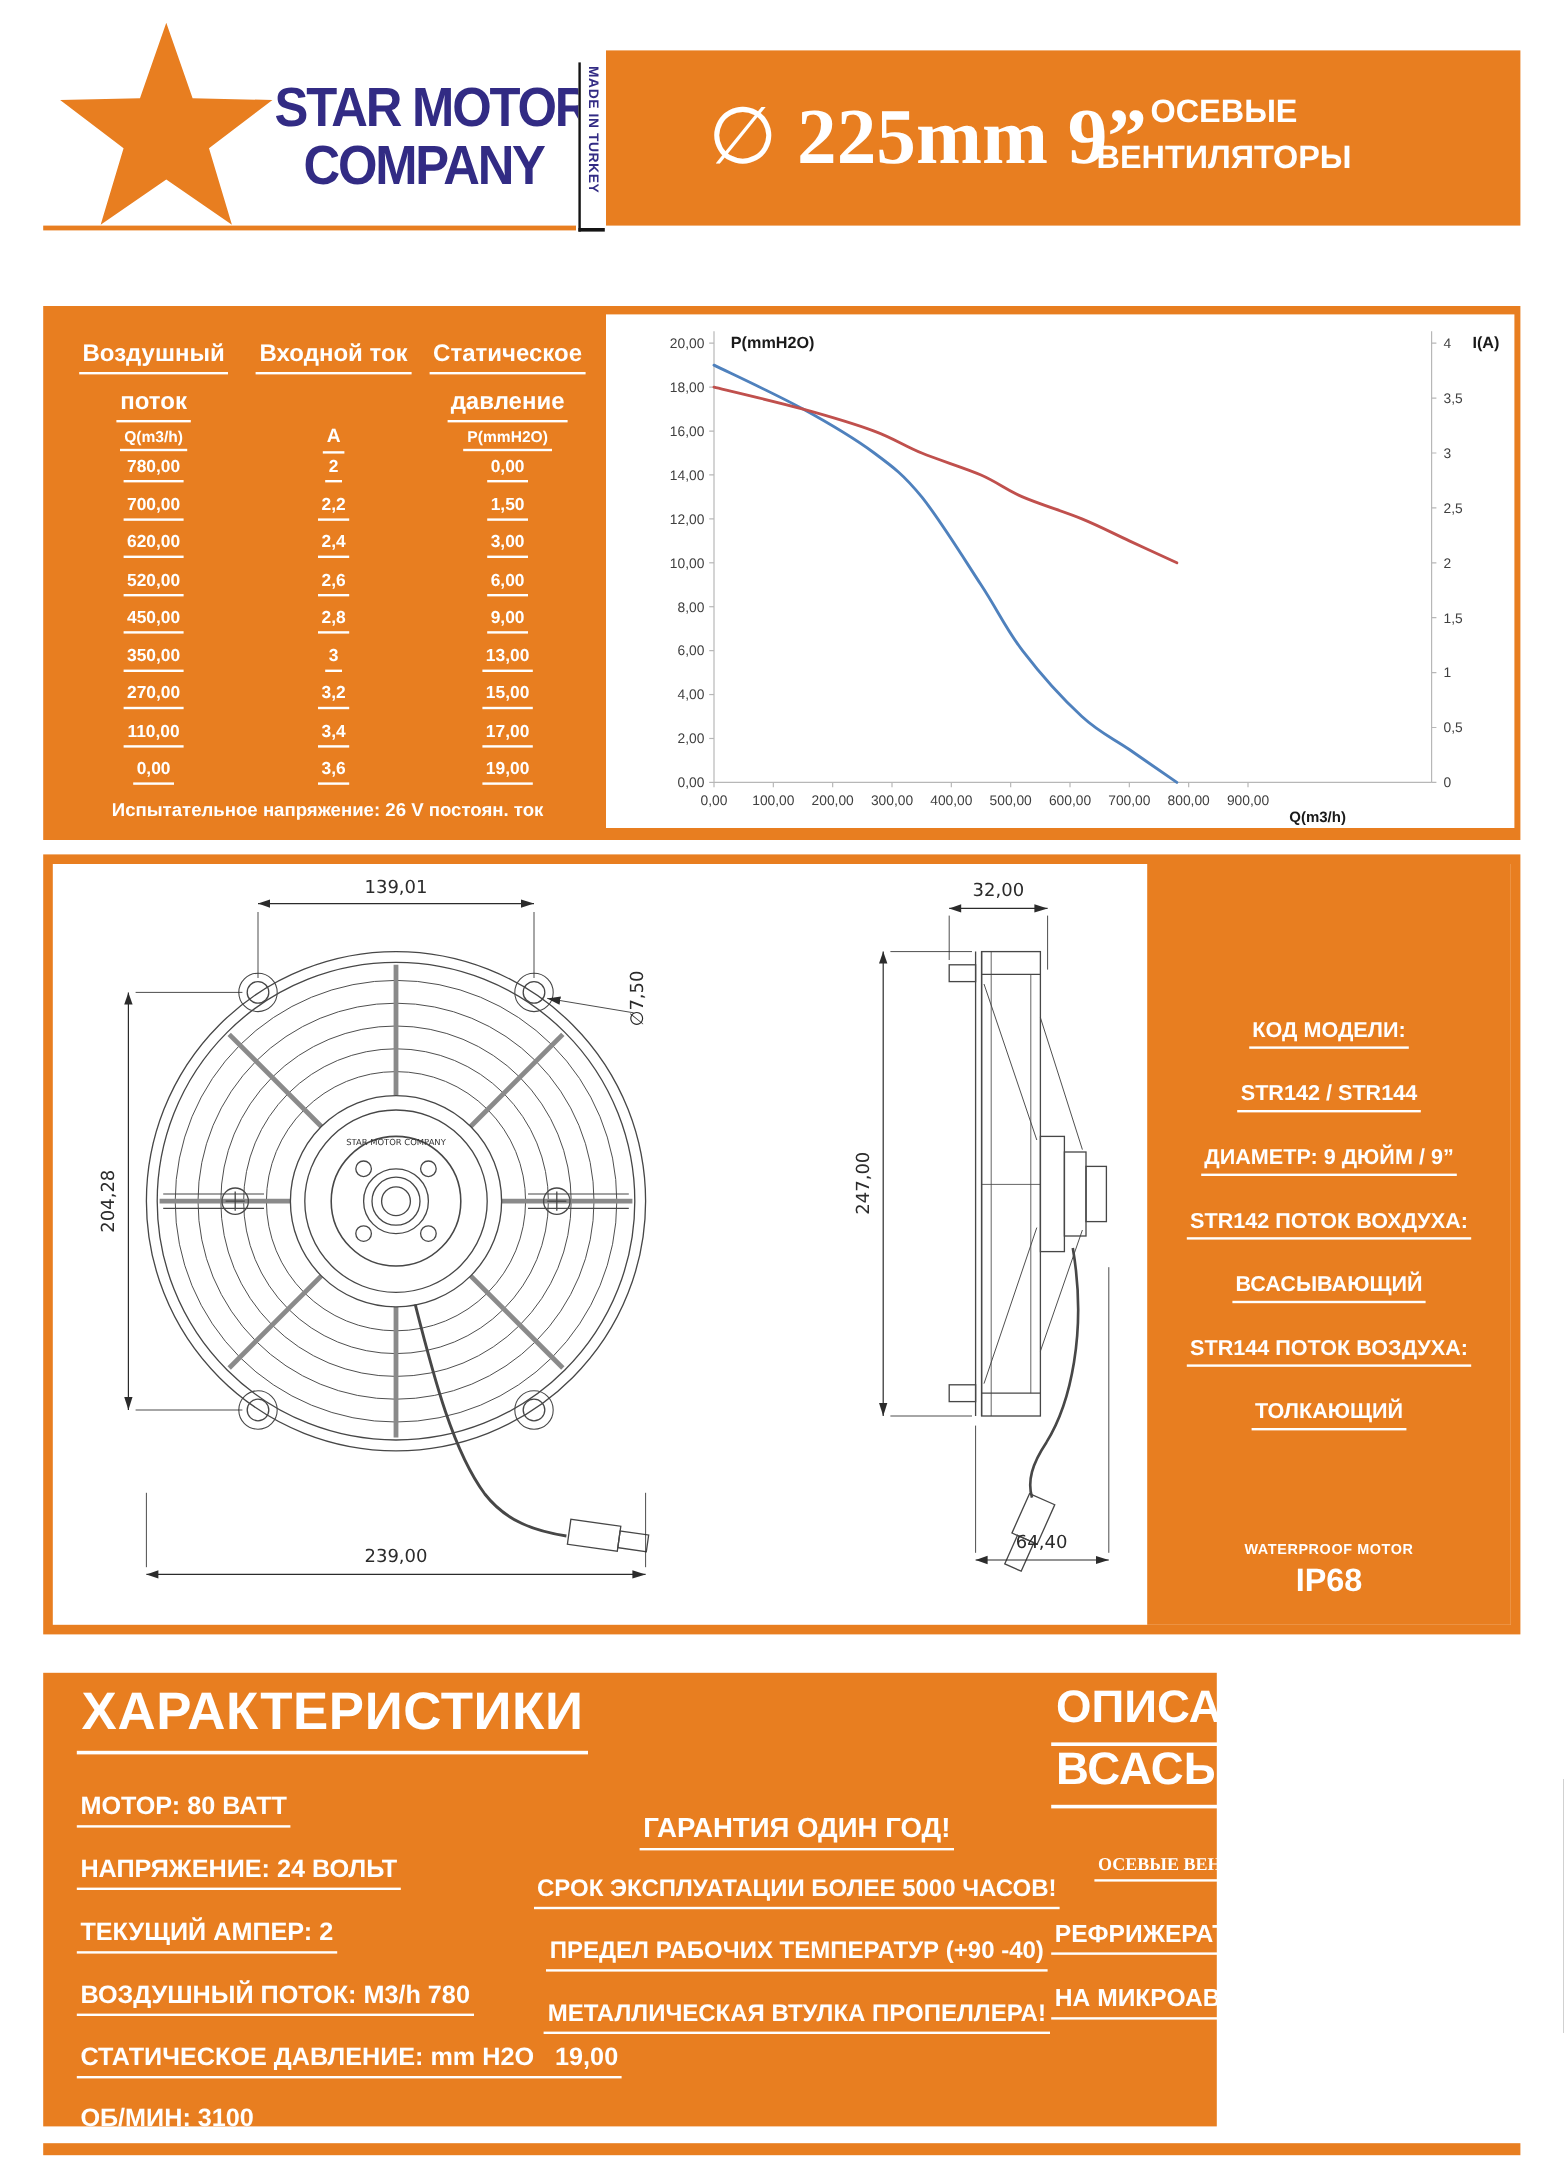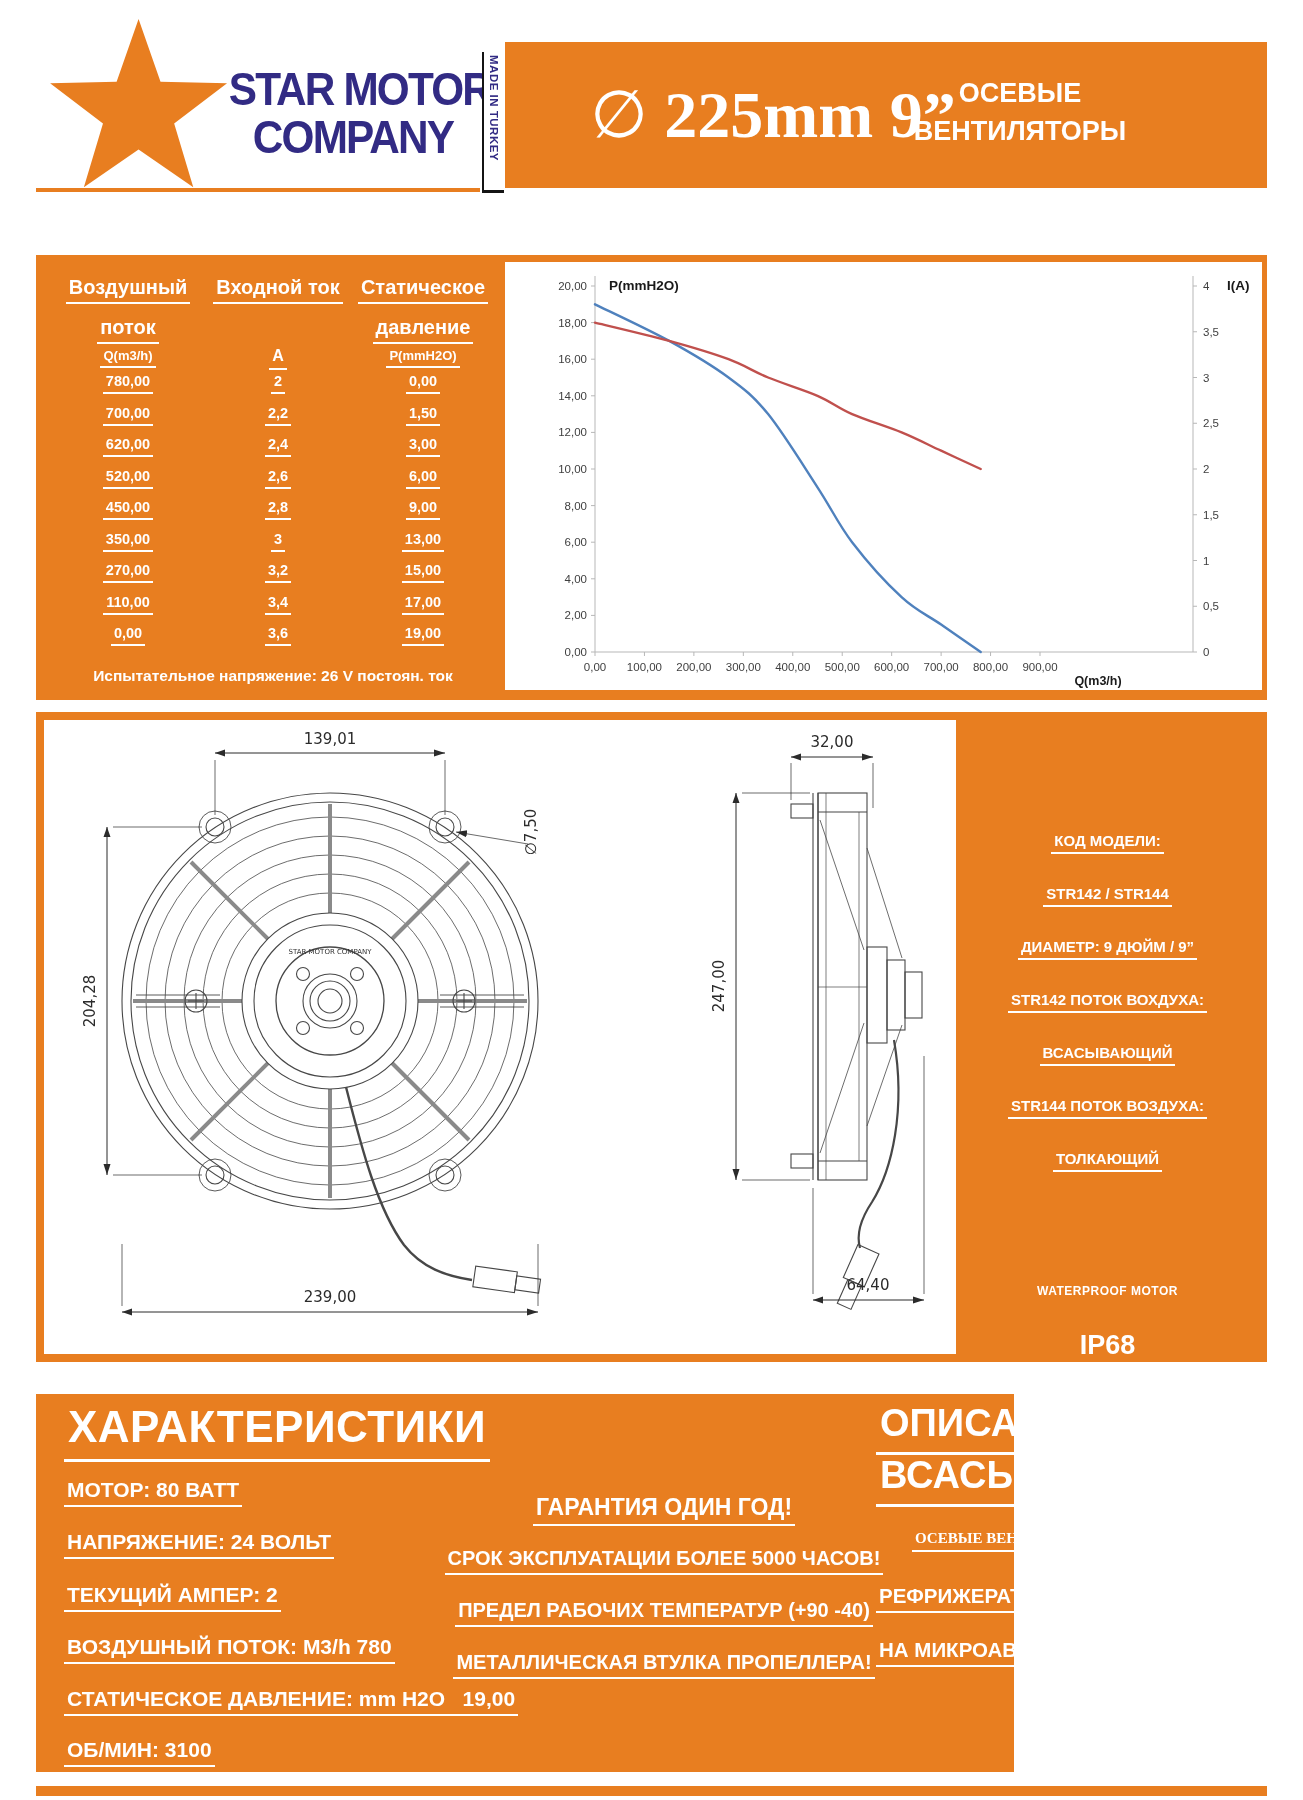--- a/index.html
+++ b/index.html
@@ -1,21 +1,21 @@
 <!DOCTYPE html>
 <html><head>
 <meta charset="utf-8">
 <style>
   :root{ --orange:#E87E20; --navy:#322B84; }
   *{margin:0;padding:0;box-sizing:border-box;}
   body{background:#888;font-family:"Liberation Sans",sans-serif;}
   .page{position:relative;width:1303px;height:1800px;background:#fff;margin:0 auto;overflow:hidden;}
   .abs{position:absolute;}
   .wt{color:#fff;font-weight:bold;}
-  .u{border-bottom:2px solid #fff;padding:0 3px 3px;display:inline-block;}
+  .u{border-bottom:2px solid #fff;padding:0 3px 3px;display:inline-block;margin-top:16px;}
   .u3{border-bottom:3px solid #fff;padding:0 4px 7px;display:inline-block;}
   
   .brand{color:var(--navy);font-weight:bold;font-size:46px;line-height:1.04;letter-spacing:-2px;
          text-align:center;transform:scaleX(.92);white-space:nowrap;}
   .made-strip{background:#fff;border-left:2px solid #141414;border-bottom:3px solid #141414;
       writing-mode:vertical-rl;color:var(--navy);font-weight:bold;font-size:11.5px;letter-spacing:.5px;
       display:flex;align-items:center;justify-content:flex-start;padding-top:3px;}
   .banner{background:var(--orange);}
   .dia{font-size:66px;text-align:center;white-space:nowrap;font-family:Liberation Serif, serif;}
   .cat{font-size:27px;line-height:1.4;text-align:center;}
@@ -24,21 +24,21 @@
       grid-template-rows:44px 36px 20px repeat(9,31.5px);}
   .cell{display:flex;align-items:center;justify-content:center;color:#fff;font-weight:bold;white-space:nowrap;}
   .h1,.h2{font-size:20px;} .un{font-size:13px;} .val{font-size:14.5px;}
   
   .chart-box{background:#fff;}
   svg text{font-family:"Liberation Sans",sans-serif;}
   
   .draw-box{background:#fff;border:8px solid var(--orange);}
   .dim{font-size:15px;fill:#2b2b2b;text-anchor:middle;stroke:none;font-family:"DejaVu Sans",sans-serif;font-weight:normal;}
   .model-panel{background:var(--orange);}
-  .mp-line{position:absolute;left:0;width:100%;text-align:center;font-size:15px;}
+  .mp-line{position:absolute;left:0;width:100%;text-align:center;font-size:18px;}
   
   .item{font-size:21px;white-space:nowrap;}
   .sec-title{font-size:44px;letter-spacing:.5px;white-space:nowrap;}
   .desc-title{font-size:38px;white-space:nowrap;}
 </style>
 </head>
 <body>
 
 <div class="page">
 
@@ -392,21 +392,21 @@
 
     <div class="abs model-panel" style="left:912px;top:0;width:303px;height:634px;">
       <div class="mp-line wt" style="top:112px"><span class="u">КОД МОДЕЛИ:</span></div>
       <div class="mp-line wt" style="top:165px"><span class="u">STR142 / STR144</span></div>
       <div class="mp-line wt" style="top:218px"><span class="u">ДИАМЕТР: 9 ДЮЙМ / 9”</span></div>
       <div class="mp-line wt" style="top:271px"><span class="u">STR142 ПОТОК ВОХДУХА:</span></div>
       <div class="mp-line wt" style="top:324px"><span class="u">ВСАСЫВАЮЩИЙ</span></div>
       <div class="mp-line wt" style="top:377px"><span class="u">STR144 ПОТОК ВОЗДУХА:</span></div>
       <div class="mp-line wt" style="top:430px"><span class="u">ТОЛКАЮЩИЙ</span></div>
       <div class="mp-line wt" style="top:564px;font-size:12px;letter-spacing:.5px;">WATERPROOF MOTOR</div>
-      <div class="mp-line wt" style="top:582px;font-size:27px;margin-top:28px;">IP68</div>
+      <div class="mp-line wt" style="top:582px;font-size:27px;">IP68</div>
     </div>
   </div>
 
   <div class="abs" style="left:36px;top:1394px;width:978px;height:378px;background:var(--orange)">
 
     <div class="abs wt sec-title" style="left:28px;top:8px;">
       <span class="u3">ХАРАКТЕРИСТИКИ</span></div>
     <div class="abs wt item" style="left:28px;top:84px;"><span class="u">МОТОР: 80 ВАТТ</span></div>
     <div class="abs wt item" style="left:28px;top:136px;"><span class="u">НАПРЯЖЕНИЕ: 24 ВОЛЬТ</span></div>
     <div class="abs wt item" style="left:28px;top:189px;"><span class="u">ТЕКУЩИЙ АМПЕР: 2</span></div>

